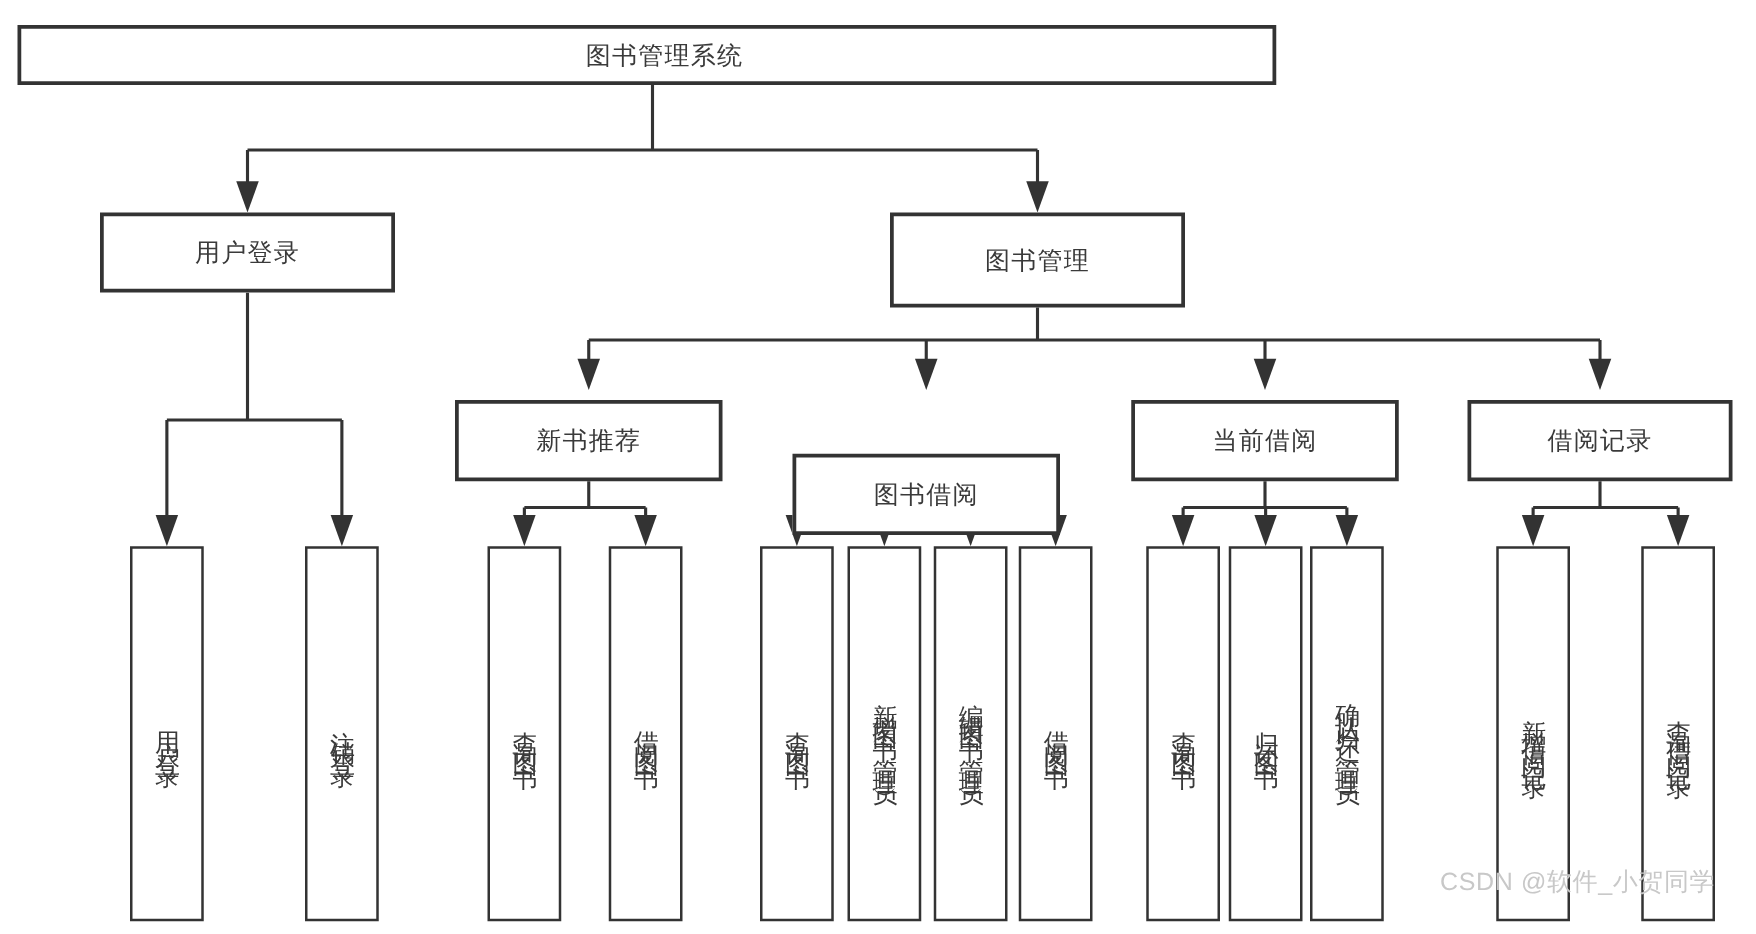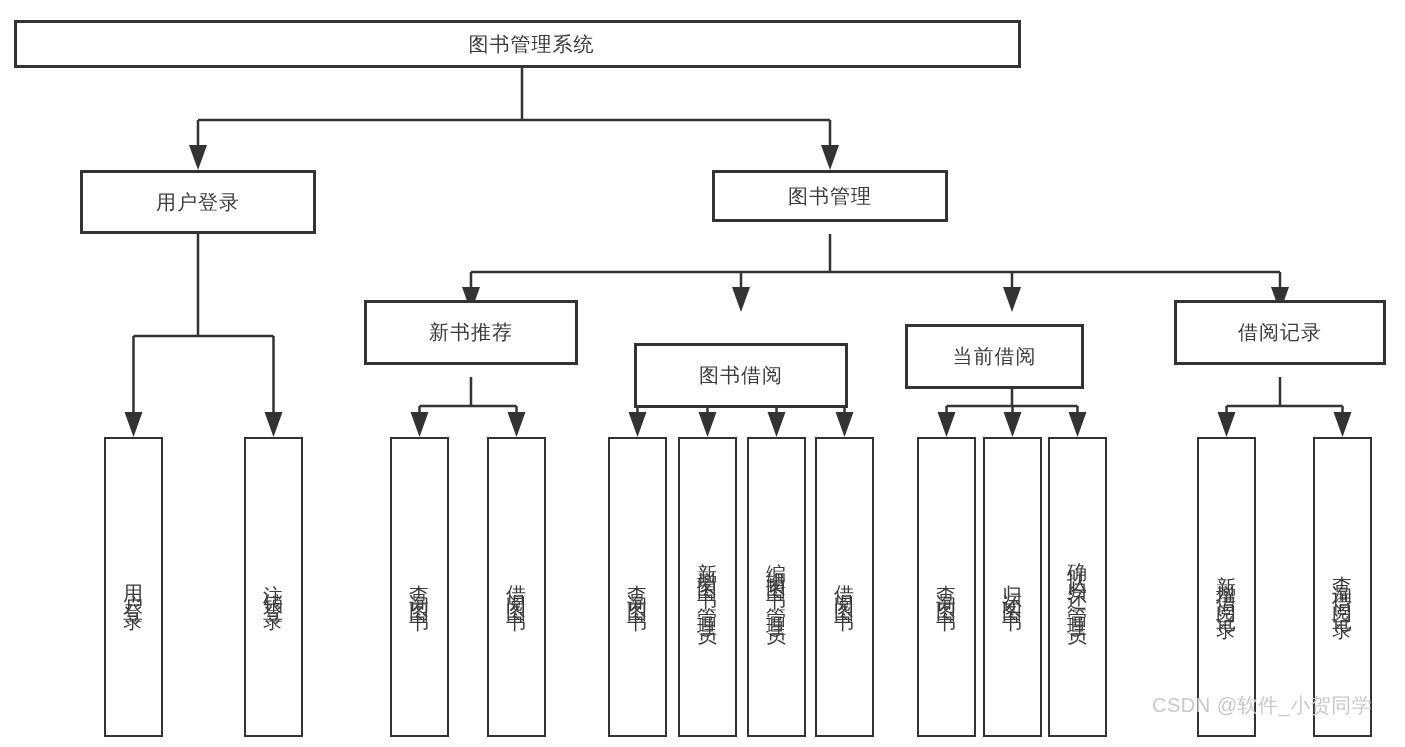--- a/index.html
+++ b/index.html
@@ -39,26 +39,26 @@
     writing-mode: vertical-rl;
     text-orientation: mixed;
     letter-spacing: 9px;
     line-height: 1;
     font-size: 20px;
   }
   
   .n-root { left: 14px; top: 20px; width: 1007px; height: 48px; padding-left: 28px; }
   
   .n-l2-0 { left: 80px;  top: 170px; width: 236px; height: 64px; }
-  .n-l2-1 { left: 712px; top: 170px; width: 236px; height: 52px; }
+  .n-l2-1 { left: 712px; top: 170px; width: 236px; height: 76px; }
   
-  .n-l3 { top: 300px; height: 65px; }
+  .n-l3 { top: 320px; height: 65px; }
   .n-l3-0 { left: 364px;  width: 214px; }
   .n-l3-1 { left: 634px;  width: 214px; margin-top: 43px; }
-  .n-l3-2 { left: 905px;  width: 179px; margin-top: 24px; }
+  .n-l3-2 { left: 905px;  width: 214px; }
   .n-l3-3 { left: 1174px; width: 212px; text-align: center; }
   
   .leaf { top: 437px; height: 300px; width: 59px; }
   .lf-0  { left: 104px; }
   .lf-1  { left: 244px; }
   .lf-2  { left: 390px; }
   .lf-3  { left: 487px; }
   .lf-4  { left: 608px; }
   .lf-5  { left: 678px; }
   .lf-6  { left: 747px; }

